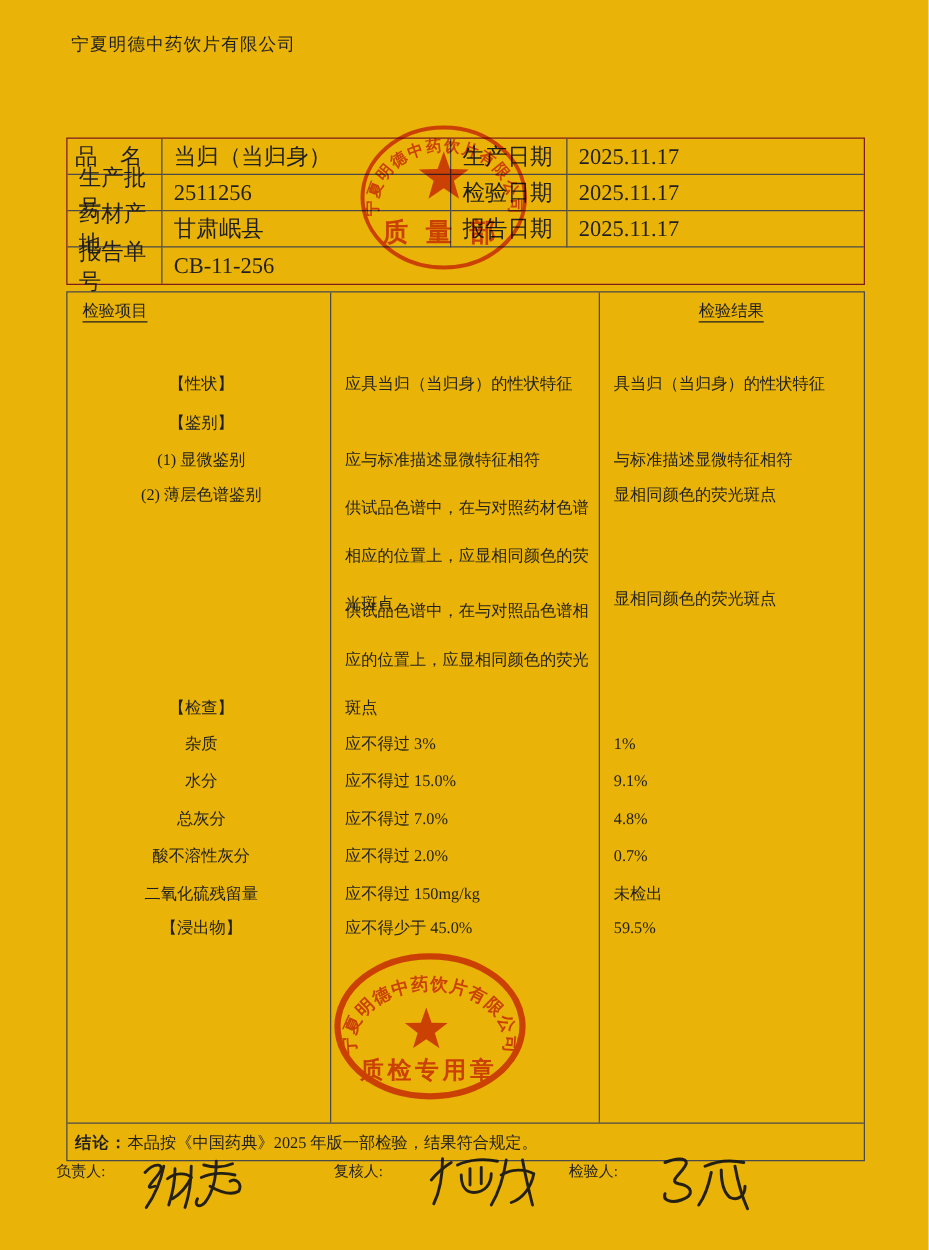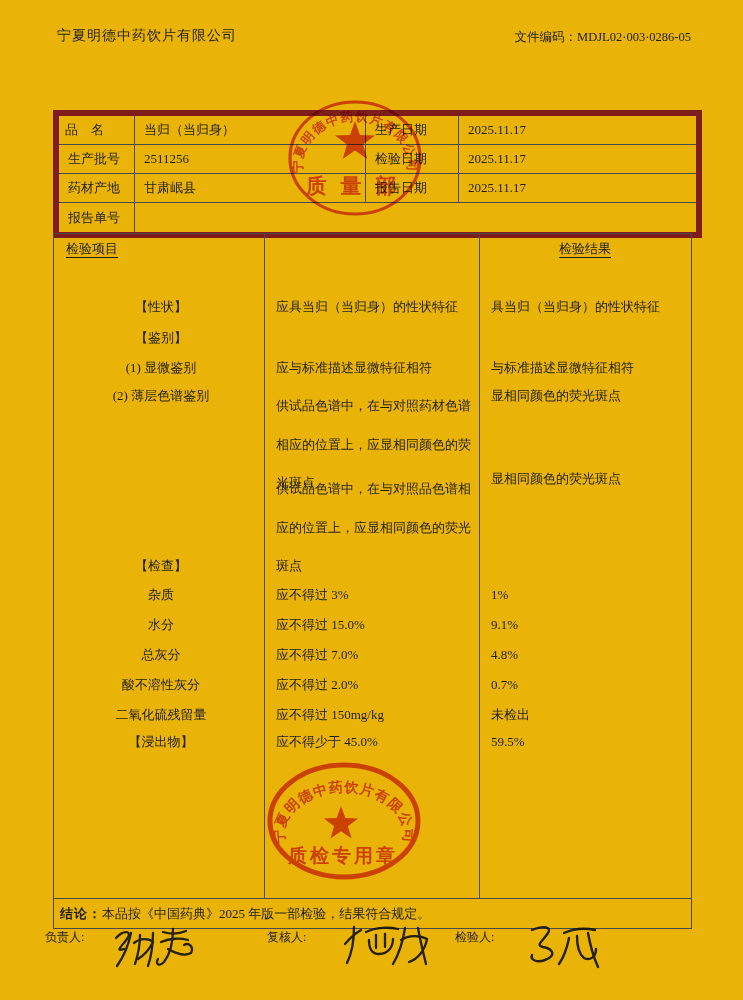--- a/index.html
+++ b/index.html
@@ -7,22 +7,22 @@
     position:relative;width:743px;height:1000px;background:#eab308;
     font-family:"Liberation Serif","DejaVu Serif",serif;color:#1f1f1f;overflow:hidden;
   }
   
   .company-name{position:absolute;left:57px;top:27px;font-size:14px;letter-spacing:1px;}
   .file-code{position:absolute;right:52px;top:29px;font-size:12.5px;}
   .doc-title{position:absolute;left:0;top:60px;width:728px;text-align:center;
     font-size:23px;font-weight:bold;letter-spacing:4px;}
   
   .info-table{position:absolute;left:53px;top:110px;width:637px;
-    border:6px solid #7f1d1d;display:grid;
-    grid-template-columns:76px 231px 93px 1fr;grid-auto-rows:29px;font-size:13px;}
+    border:1px solid #7f1d1d;display:grid;
+    grid-template-columns:76px 231px 93px 1fr;grid-auto-rows:29px;font-size:18px;}
   .info-table .cell{border-right:1px solid #4a4a4a;border-bottom:1px solid #4a4a4a;
     display:flex;align-items:center;padding-left:9px;box-sizing:border-box;}
   .info-table .cell.last-col{border-right:none;}
   .info-table .cell.last-row{border-bottom:none;}
   .info-table .cell.span3{grid-column:2 / 5;}
   .info-table .spread{justify-content:space-between;padding:0 9px 0 6px;}
   
   .main-table{position:absolute;left:53px;top:233px;width:637px;height:694px;
     border:1px solid #4a4a4a;font-size:13px;}
   .vline{position:absolute;top:0;width:1px;height:664px;background:#4a4a4a;}
@@ -50,39 +50,39 @@
   .signature.s1{left:106px;top:922px;}
   .signature.s2{left:338px;top:917px;}
   .signature.s3{left:522px;top:920px;}
 </style>
 </head>
 <body>
 
 <div id="page">
 
   <div class="company-name">宁夏明德中药饮片有限公司</div>
-  <div class="file-code">文件编码：MDJL02·003·0286-05</div>
 
   <div class="info-table">
     <div class="cell spread">品　名</div>
     <div class="cell">当归（当归身）</div>
     <div class="cell">生产日期</div>
     <div class="cell last-col">2025.11.17</div>
 
     <div class="cell">生产批号</div>
     <div class="cell">2511256</div>
     <div class="cell">检验日期</div>
     <div class="cell last-col">2025.11.17</div>
 
     <div class="cell">药材产地</div>
     <div class="cell">甘肃岷县</div>
     <div class="cell">报告日期</div>
     <div class="cell last-col">2025.11.17</div>
 
     <div class="cell last-row">报告单号</div>
+    <div class="cell last-row last-col span3">CB-11-256</div>
   </div>
 
   <svg class="stamp stamp-top" width="148" height="132" viewBox="0 0 148 132">
     <ellipse cx="72" cy="66" rx="65" ry="56" fill="none" stroke="#d8453e" stroke-width="3.2"></ellipse>
     <path id="arcTop" d="M 21 86 A 53 45 0 1 1 123 86" fill="none"></path>
     <text font-size="12.5" font-weight="bold" fill="#d8453e" style="letter-spacing:1.5px">
       <textPath href="#arcTop" startOffset="50%" text-anchor="middle">宁夏明德中药饮片有限公司</textPath>
     </text>
     <polygon points="72,29 77,43.1 92,43.5 80.1,52.6 84.3,67 72,58.5 59.7,67 63.9,52.6 52,43.5 67,43.1" fill="#d8453e"></polygon>
     <text x="75" y="101" font-size="21" font-weight="bold" fill="#d8453e" text-anchor="middle" style="letter-spacing:14px">质量部</text>

